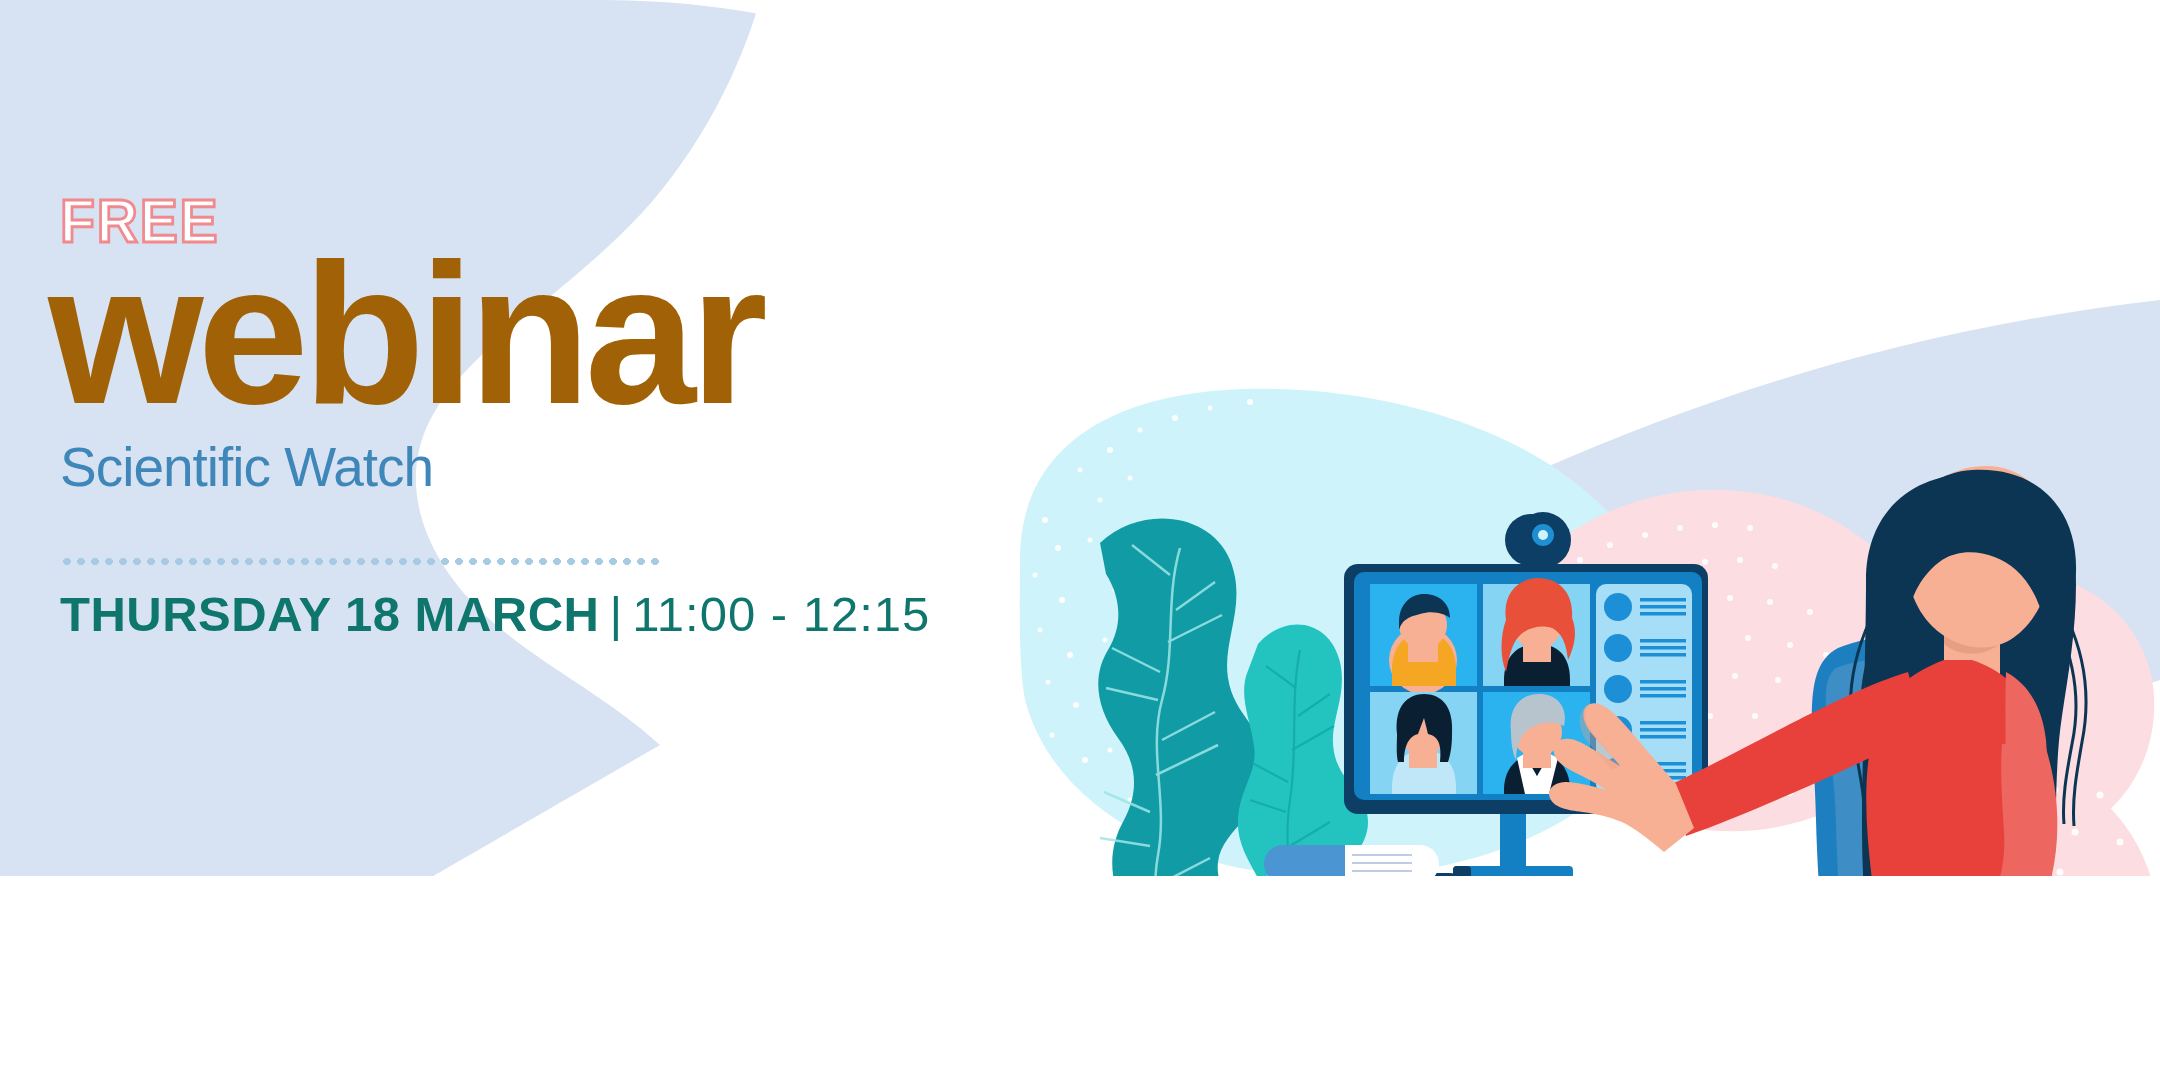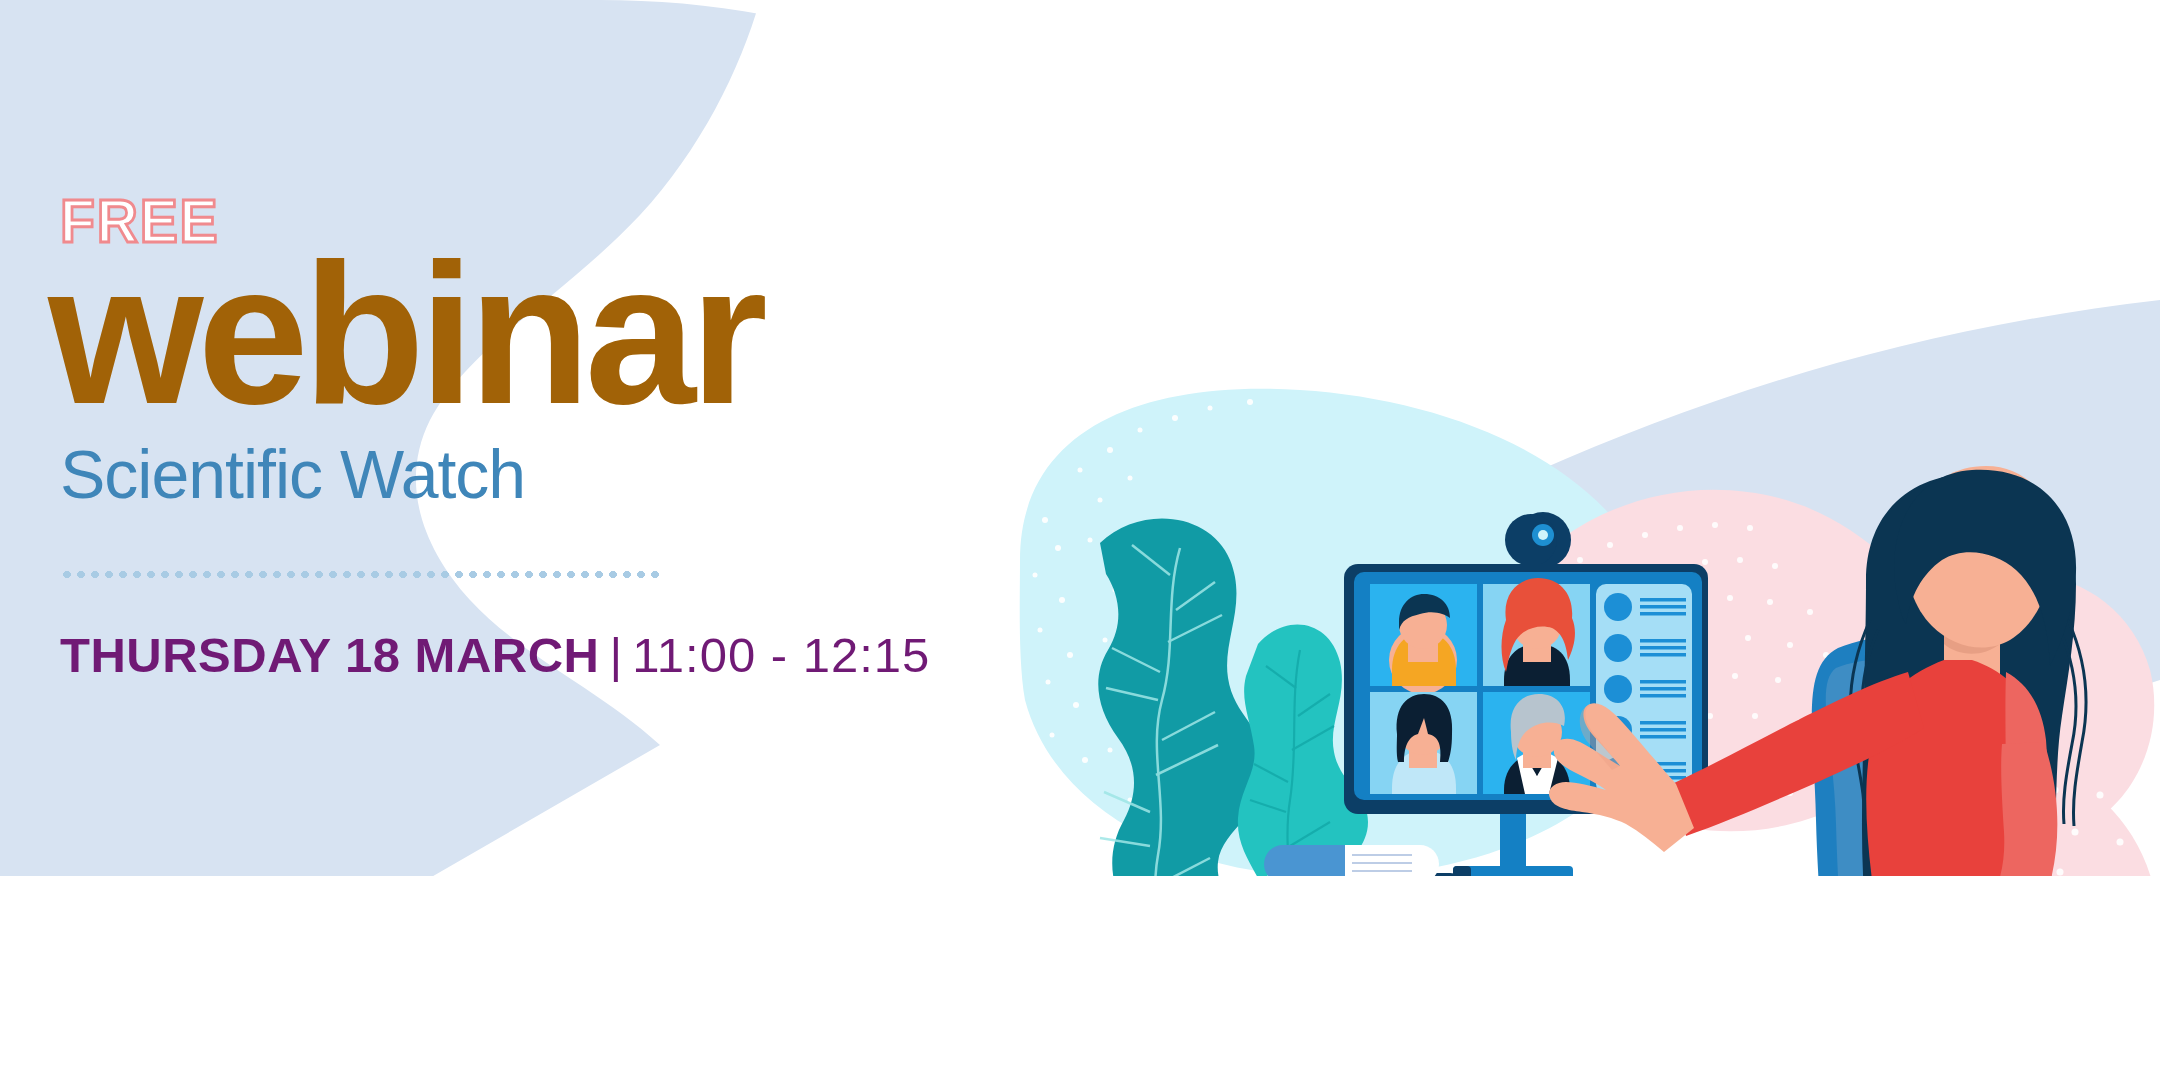--- a/index.html
+++ b/index.html
@@ -30,38 +30,38 @@
   }
   .headline{
     font-size:200px;
     font-weight:bold;
     line-height:0.92;
     color:#a16207;
     margin:-12px 0 0 -10px;
     letter-spacing:-6px;
   }
   .subtitle{
-    font-size:68px;
+    font-size:55px;
     line-height:1;
     color:#3F86B9;
     margin:14px 0 0 2px;
     font-weight:400;
     letter-spacing:-1px;
   }
   .divider{
     margin:62px 0 0 2px;
     width:600px;height:9px;
     background-image:radial-gradient(circle, #A8CBE4 45%, rgba(0,0,0,0) 47%);
     background-size:14px 9px;
     background-repeat:repeat-x;
   }
   .dateline{
-    margin:48px 0 0 2px;
+    margin:20px 0 0 2px;
     font-size:49px;
-    color:#701a75;
+    color:#0f766e;
     white-space:nowrap;
     letter-spacing:0px;
   }
   .dateline .d-day{font-weight:bold;letter-spacing:0.5px;}
   .dateline .d-sep{font-weight:400;padding:0 10px;}
   .dateline .d-time{font-weight:400;letter-spacing:1px;}
 </style>
 </head>
 <body>
 

